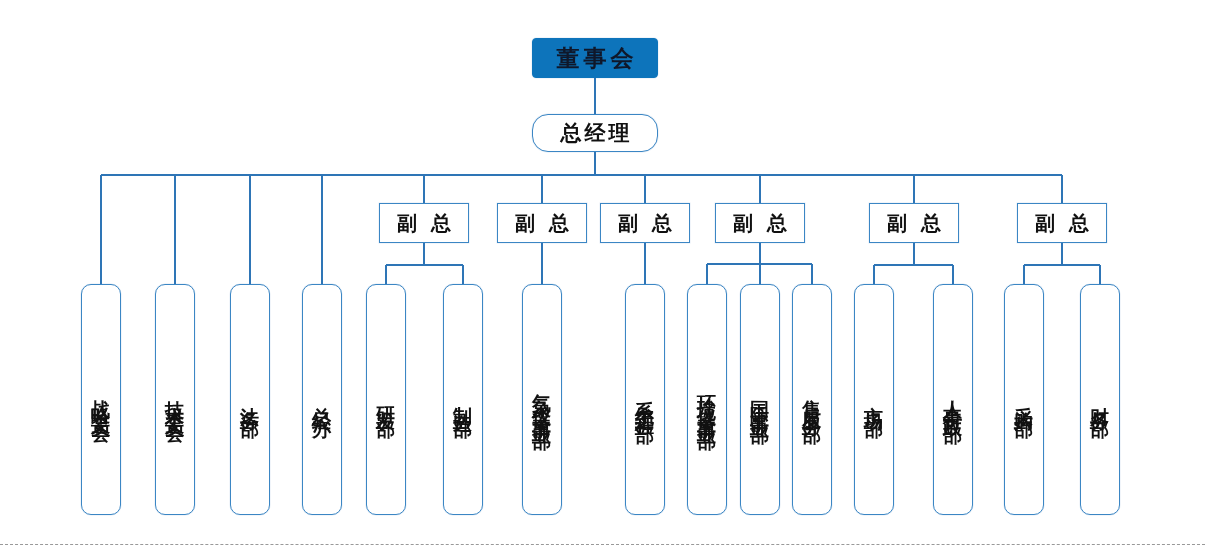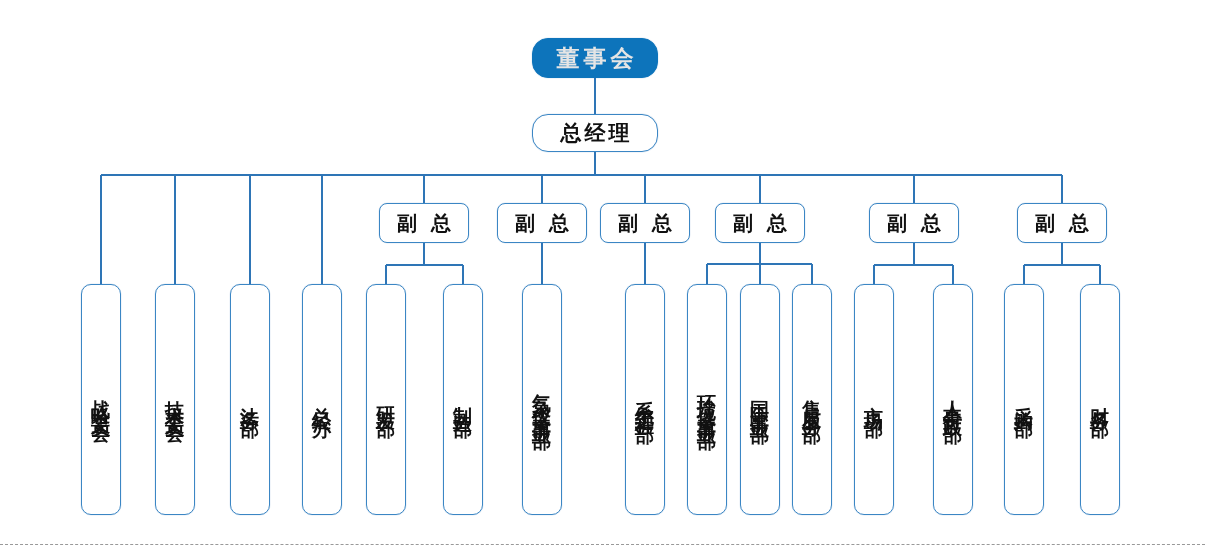--- a/index.html
+++ b/index.html
@@ -16,29 +16,29 @@
   .wires{position:absolute;left:0;top:0;width:1205px;height:551px;}
   .wires line{stroke:var(--line);stroke-width:1.3;shape-rendering:crispEdges;}
   .node{
     position:absolute;box-sizing:border-box;
     background:#ffffff;border:1.5px solid var(--border);border-radius:9px;
     display:flex;align-items:center;justify-content:center;
     color:var(--ink);font-weight:bold;
     box-shadow:0 0 0 0.5px rgba(70,130,190,0.15);
   }
   .node.root{
-    background:var(--accent);border-color:var(--accent);color:#e5e5e5;
-    font-size:23px;letter-spacing:4px;padding-left:4px;border-radius:16px;
+    background:var(--accent);border-color:var(--accent);color:#0f172a;
+    font-size:23px;letter-spacing:4px;padding-left:4px;border-radius:4px;
   }
   .node.gm{
     font-size:21px;letter-spacing:3px;padding-left:3px;
     border-color:var(--border);border-radius:16px;
   }
   .node.vp{
-    font-size:20px;letter-spacing:14px;padding-left:14px;border-radius:8px;
+    font-size:20px;letter-spacing:14px;padding-left:14px;border-radius:0;
   }
   .node.dept{
     writing-mode:vertical-rl;text-orientation:upright;
     font-size:19px;letter-spacing:6px;border-radius:10px;
     line-height:1;
   }
   .page-divider{
     position:absolute;left:0;top:544px;width:1205px;height:0;
     border-top:1.5px dashed var(--divider);
   }

